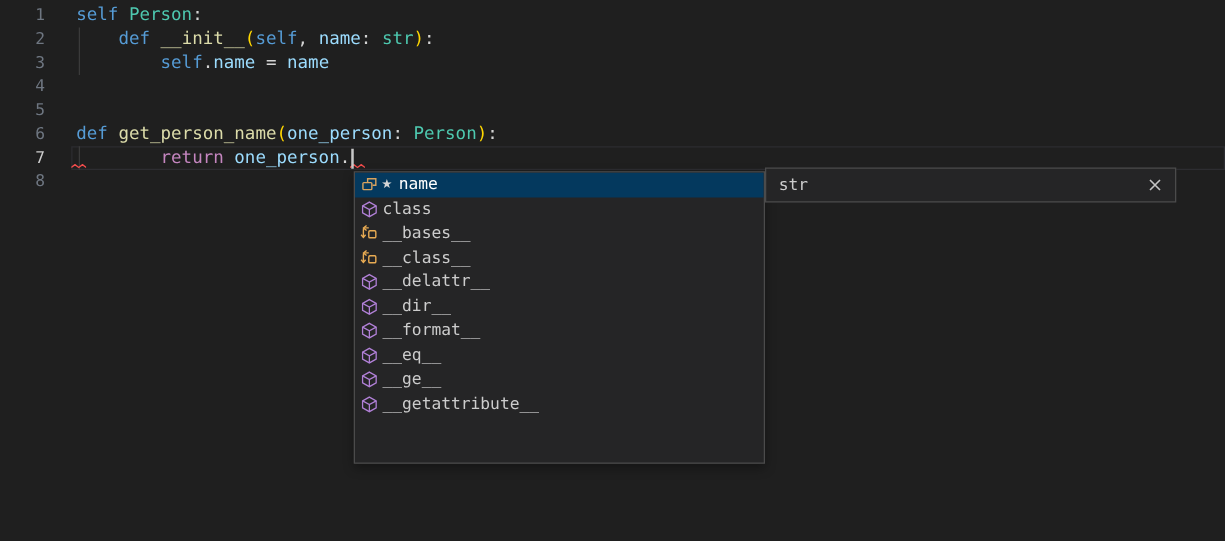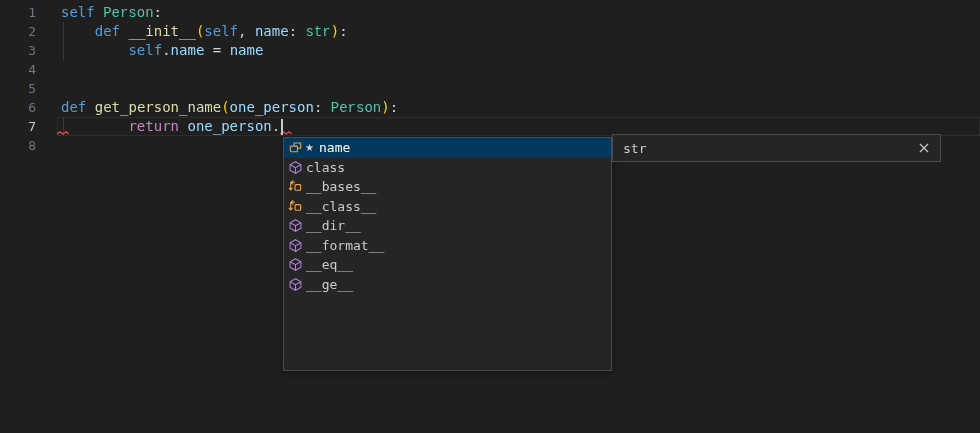--- a/index.html
+++ b/index.html
@@ -6,21 +6,21 @@
   .stage{position:relative;width:980px;height:433px;background:var(--editor-bg,#1f1f1f);
          overflow:hidden;font-family:"DejaVu Sans Mono",monospace;}
   
   .lines{position:absolute;left:0;top:3px;width:100%;}
   .row{display:flex;height:19px;line-height:19px;position:relative;}
   .num{width:36px;text-align:right;font-size:13px;color:var(--gutter-fg,#6e7681);flex:0 0 36px;
        user-select:none;}
   .num.active{color:var(--gutter-active-fg,#cccccc);}
   .code{padding-left:25px;font-size:14px;white-space:pre;color:var(--punctuation,#d4d4d4);}
   .tk-kw{color:var(--keyword,#569cd6);}
-  .tk-ty{color:var(--type,#4ec9b0);font-family:Liberation Mono, monospace;}
+  .tk-ty{color:var(--type,#4ec9b0);}
   .tk-fn{color:var(--function,#dcdcaa);}
   .tk-pr{color:var(--parameter,#9cdcfe);}
   .tk-ctl{color:var(--control,#c586c0);}
   .tk-pl{color:var(--punctuation,#d4d4d4);}
   .tk-br{color:var(--bracket,#ffd700);}
   
   .cur-line{position:absolute;left:57px;right:0;top:117px;height:19px;
             border:1px solid var(--line-highlight-border,#2d2d31);box-sizing:border-box;z-index:1;}
   .indent-guide{position:absolute;width:1px;background:var(--indent-guide,#3a3a3a);left:63px;z-index:1;}
   .cursor{position:absolute;left:281px;top:119px;width:2px;height:16px;
@@ -151,20 +151,29 @@
         </span>
         <span class="s-label">__class__</span>
       </div>
       <div class="s-item">
         <span class="s-icon icon-method">
           <svg viewBox="0 0 16 16" fill="none" stroke="currentColor" stroke-width="1.1">
             <path d="M8 1.8 13.8 5v6L8 14.2 2.2 11V5L8 1.8z"></path>
             <path d="M2.2 5 8 8.2 13.8 5M8 8.2V14"></path>
           </svg>
         </span>
+        <span class="s-label">__delattr__</span>
+      </div>
+      <div class="s-item">
+        <span class="s-icon icon-method">
+          <svg viewBox="0 0 16 16" fill="none" stroke="currentColor" stroke-width="1.1">
+            <path d="M8 1.8 13.8 5v6L8 14.2 2.2 11V5L8 1.8z"></path>
+            <path d="M2.2 5 8 8.2 13.8 5M8 8.2V14"></path>
+          </svg>
+        </span>
         <span class="s-label">__dir__</span>
       </div>
       <div class="s-item">
         <span class="s-icon icon-method">
           <svg viewBox="0 0 16 16" fill="none" stroke="currentColor" stroke-width="1.1">
             <path d="M8 1.8 13.8 5v6L8 14.2 2.2 11V5L8 1.8z"></path>
             <path d="M2.2 5 8 8.2 13.8 5M8 8.2V14"></path>
           </svg>
         </span>
         <span class="s-label">__format__</span>
@@ -179,20 +188,29 @@
         <span class="s-label">__eq__</span>
       </div>
       <div class="s-item">
         <span class="s-icon icon-method">
           <svg viewBox="0 0 16 16" fill="none" stroke="currentColor" stroke-width="1.1">
             <path d="M8 1.8 13.8 5v6L8 14.2 2.2 11V5L8 1.8z"></path>
             <path d="M2.2 5 8 8.2 13.8 5M8 8.2V14"></path>
           </svg>
         </span>
         <span class="s-label">__ge__</span>
+      </div>
+      <div class="s-item">
+        <span class="s-icon icon-method">
+          <svg viewBox="0 0 16 16" fill="none" stroke="currentColor" stroke-width="1.1">
+            <path d="M8 1.8 13.8 5v6L8 14.2 2.2 11V5L8 1.8z"></path>
+            <path d="M2.2 5 8 8.2 13.8 5M8 8.2V14"></path>
+          </svg>
+        </span>
+        <span class="s-label">__getattribute__</span>
       </div>
     </div>
 
   <div class="detail">
     <span class="d-text">str</span>
     <span class="d-close">
       <svg width="10" height="10" viewBox="0 0 10 10">
           <path d="M1 1 L9 9 M9 1 L1 9" stroke="currentColor" stroke-width="1.3"></path>
         </svg>
     </span>

